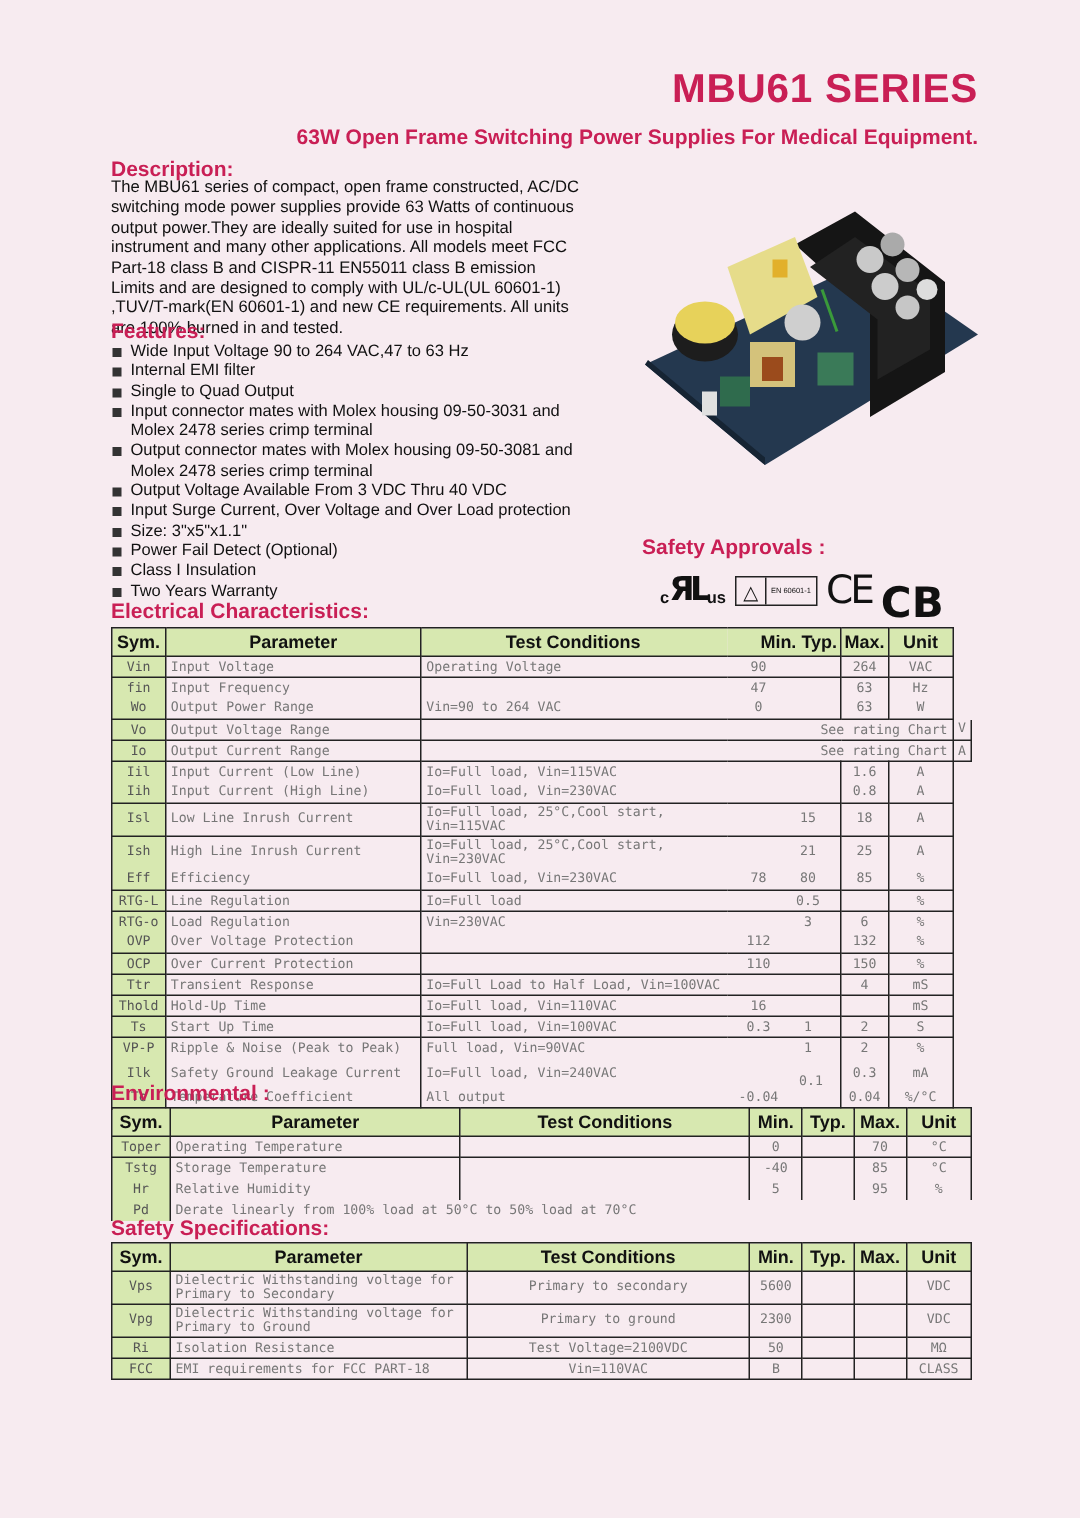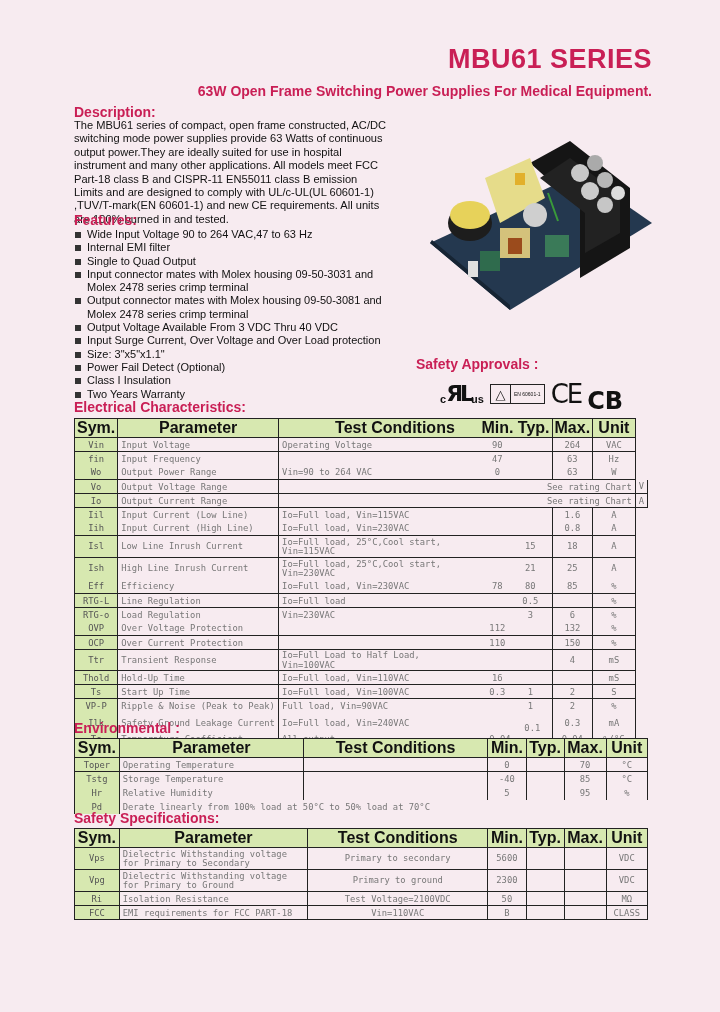--- a/index.html
+++ b/index.html
@@ -7,32 +7,32 @@
   body { position: relative; font-family: "Liberation Sans", sans-serif; color: #111; overflow: hidden; }
   .abs { position: absolute; }
   .series-title { left: 420px; top: 44px; width: 232px; text-align: right; font-family: "Liberation Sans", sans-serif; font-weight: 900; font-size: 27px; color: #c91f55; letter-spacing: 0.5px; }
   .subtitle { left: 72px; top: 83px; width: 580px; text-align: right; font-weight: bold; font-size: 14px; color: #c91f55; }
   .section-head { font-weight: bold; font-size: 14px; color: #c91f55; }
   .desc { left: 74px; top: 119px; width: 312px; font-family: "Liberation Sans Narrow", "Liberation Sans", sans-serif; font-size: 11.1px; line-height: 13.4px; font-stretch: condensed; }
   .features { left: 74px; top: 228px; width: 310px; list-style: none; font-size: 11px; line-height: 13.3px; }
   .features li { position: relative; padding-left: 13px; }
   .features li .bullet { position: absolute; left: 1px; top: 4px; width: 6px; height: 6px; background: #333; }
   .product { left: 430px; top: 133px; width: 222px; height: 177px; }
-  .approvals-head { left: 416px; top: 356px; font-size: 14px; }
+  .approvals-head { left: 428px; top: 356px; font-size: 14px; }
   .logos { left: 440px; top: 380px; width: 215px; height: 28px; display: flex; align-items: center; gap: 6px; }
   .logo-ul { display: flex; align-items: flex-end; font-weight: 900; font-size: 11px; }
   .logo-ul .ur { font-size: 22px; font-family: "DejaVu Sans", sans-serif; font-weight: 900; line-height: 22px; letter-spacing: -3px; text-align: center; }
   .logo-tuv { display: flex; border: 1px solid #222; height: 20px; }
   .logo-tuv .tri { width: 20px; border-right: 1px solid #222; display: flex; align-items: center; justify-content: center; font-size: 13px; }
   .logo-tuv .txt { font-size: 5px; padding: 0 3px; display: flex; align-items: center; }
   .logo-ce { font-size: 26px; font-family: "DejaVu Sans", sans-serif; letter-spacing: -2px; line-height: 26px; }
-  .logo-cb { font-size: 24px; font-weight: 900; font-family: "DejaVu Sans", sans-serif; margin-top: 14px; }
+  .logo-cb { font-size: 28px; font-weight: 900; font-family: "DejaVu Sans", sans-serif; margin-top: 14px; }
 
   table.spec { position: absolute; border-collapse: collapse; font-family: "DejaVu Sans Mono", "Liberation Mono", monospace; font-size: 8.8px; color: #777; }
-  table.spec th { background: #d7e8b0; font-family: "Liberation Sans", sans-serif; font-weight: bold; font-size: 16px; color: #111; border: 1px solid #222; height: 19px; padding: 0 2px; }
+  table.spec th { background: #d7e8b0; font-family: "Liberation Sans", sans-serif; font-weight: bold; font-size: 12px; color: #111; border: 1px solid #222; height: 19px; padding: 0 2px; }
   table.spec td { height: 14px; padding: 0 3px; border-left: 1px solid #222; border-right: 1px solid #222; vertical-align: middle; }
   table.spec td.sym { background: #d7e8b0; text-align: center; color: #555; }
   table.spec tr.rule td { border-bottom: 1px solid #222; }
   table.spec tr.tall td { height: 22px; line-height: 9px; }
   .c { text-align: center; }
   .r { text-align: right; }
 </style>
 </head>
 <body>
 

